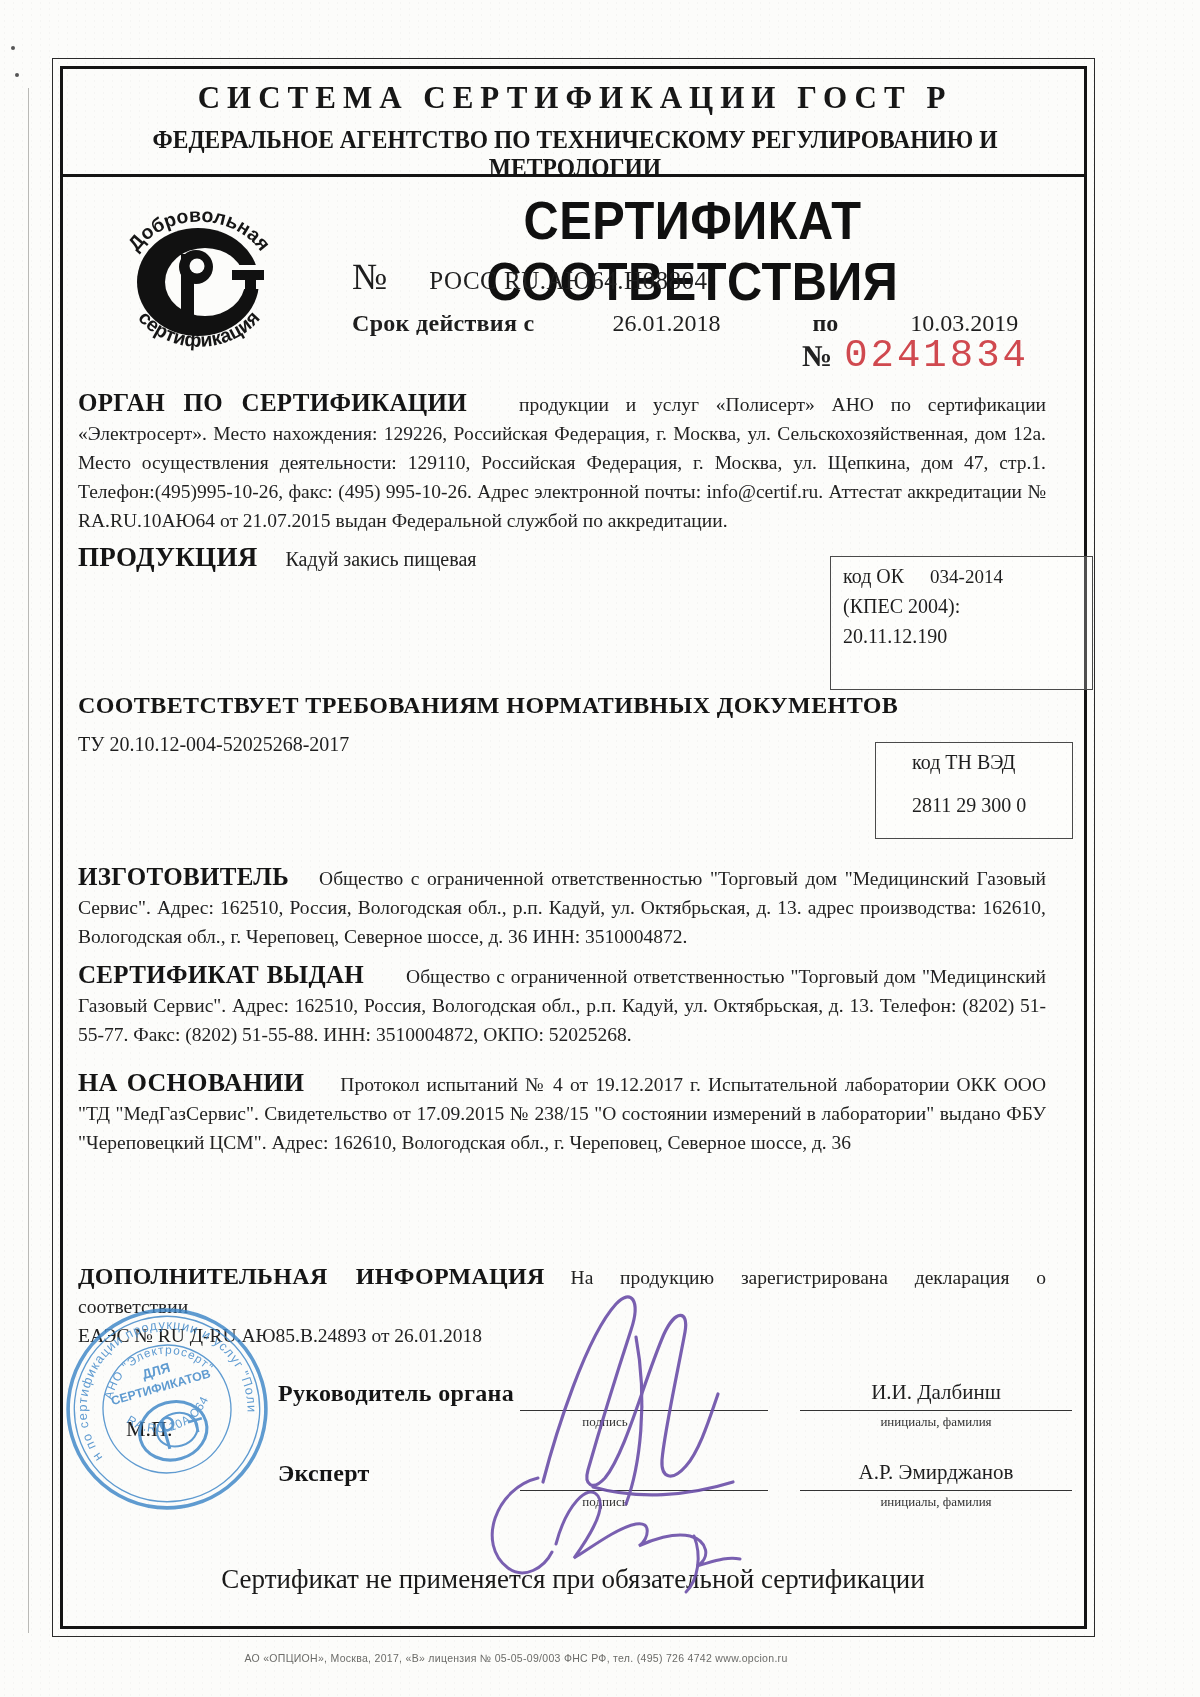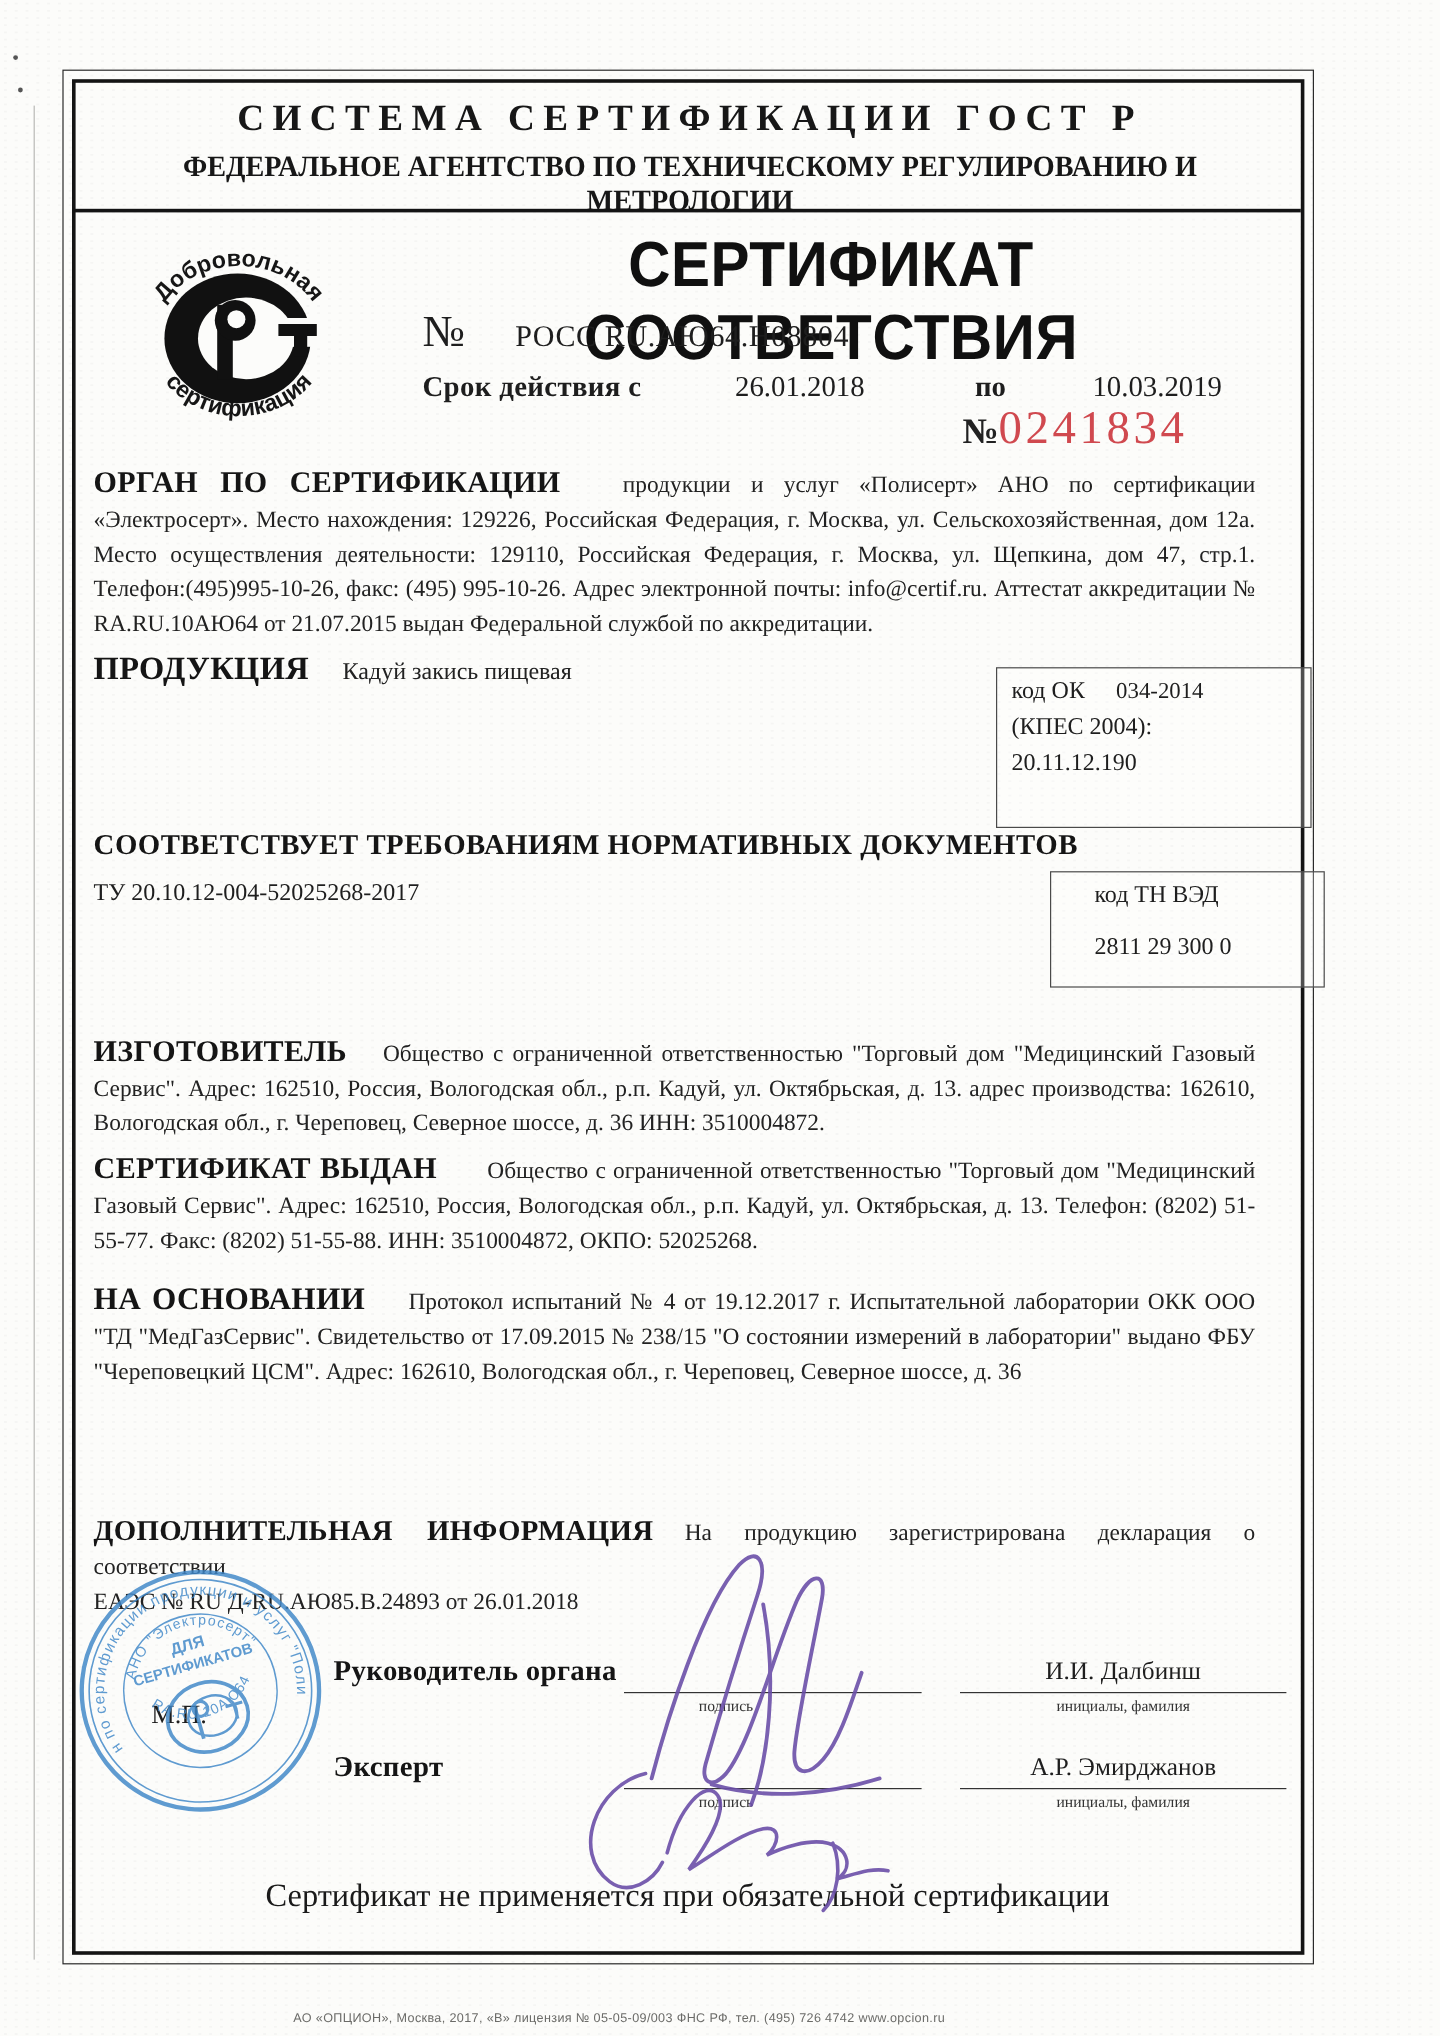--- a/index.html
+++ b/index.html
@@ -25,35 +25,35 @@
   .num-row{left:352px;top:255px;display:flex;align-items:baseline;}
   .num-sign{font-size:37px;font-weight:400;}
   .num-val{font-size:25px;margin-left:42px;letter-spacing:0.5px;}
   .validity-row{left:352px;top:310px;display:flex;align-items:baseline;}
   .validity-label{font-weight:700;font-size:24px;letter-spacing:0.3px;}
   .date1{font-size:24px;margin-left:78px;}
   .to-label{font-weight:700;font-size:24px;margin-left:92px;}
   .date2{font-size:24px;margin-left:72px;}
   .formnum-row{left:802px;top:334px;display:flex;align-items:baseline;}
   .formnum-sign{font-weight:700;font-size:30px;color:#222;}
-  .formnum-val{font-family:Liberation Serif, serif;font-size:39px;margin-left:0;letter-spacing:3px;color:var(--form_number_red,#d0494f);}
+  .formnum-val{font-family:Liberation Mono, monospace;font-size:39px;margin-left:12px;letter-spacing:3px;color:var(--form_number_red,#d0494f);}
   
   .para{margin:0;text-align:justify;font-size:19.5px;line-height:29px;color:#222;}
   .sec-head{font-weight:700;font-size:25px;letter-spacing:0.3px;color:#151515;}
   .organ{left:78px;top:388px;width:968px;}
   .production{left:78px;top:543px;width:745px;}
   .prod-head{font-weight:700;font-size:27px;}
   .prod-name{font-size:20px;margin-left:28px;}
   .prod-line2{left:78px;top:585px;font-size:20px;}
   .codebox{border:1.5px solid #4a4a4a;background:rgba(255,255,255,0.25);padding:8px 12px;box-sizing:border-box;font-size:20px;}
   .codebox .row1{display:flex;align-items:baseline;}
   .codebox .v1{margin-left:26px;font-size:19px;}
   .codebox .ln{margin-top:7px;}
   .box-ok{left:830px;top:556px;width:263px;height:134px;}
-  .box-tnved{left:875px;top:726px;width:229px;height:97px;padding-left:36px;}
+  .box-tnved{left:875px;top:742px;width:198px;height:97px;padding-left:36px;}
   .box-tnved .val{margin-top:20px;}
   .conforms-head{left:78px;top:692px;width:968px;font-weight:700;font-size:24px;letter-spacing:0.4px;color:#151515;}
   .conforms-text{left:78px;top:733px;font-size:20px;}
   .manufacturer{left:78px;top:862px;width:968px;}
   .issued{left:78px;top:960px;width:968px;}
   .basis{left:78px;top:1068px;width:968px;}
   .additional{left:78px;top:1262px;width:968px;}
   .add-line2{display:block;}
   
   .mp{left:126px;top:1416px;font-size:22px;z-index:2;}
@@ -70,21 +70,21 @@
   .nameline-head{left:800px;top:1410px;width:272px;}
   .nameline-expert{left:800px;top:1490px;width:272px;}
   .sig-name{width:272px;text-align:center;font-size:21px;}
   .name-head{left:800px;top:1380px;}
   .name-expert{left:800px;top:1460px;}
   .cap-name-head{left:800px;top:1414px;width:272px;}
   .cap-name-expert{left:800px;top:1494px;width:272px;}
   .stamp-wrap{left:64px;top:1306px;width:206px;height:206px;z-index:3;opacity:0.82;transform:rotate(-16deg);}
   .sig-svg{z-index:4;}
   .footer-note{left:62px;top:1564px;width:1022px;text-align:center;font-size:27px;color:#1a1a1a;}
-  .print-line{left:0;top:1652px;width:1032px;text-align:center;font-family:"Liberation Sans",sans-serif;font-size:10.5px;color:#6b6b68;letter-spacing:0.3px;margin-top:24px;}
+  .print-line{left:0;top:1652px;width:1032px;text-align:center;font-family:"Liberation Sans",sans-serif;font-size:10.5px;color:#6b6b68;letter-spacing:0.3px;}
 </style>
 </head>
 <body>
 
 <div class="page">
 
   <div class="abs scan-edge"></div>
   <div class="abs speck" style="left:11px;top:46px;"></div>
   <div class="abs speck" style="left:15px;top:73px;"></div>
 

